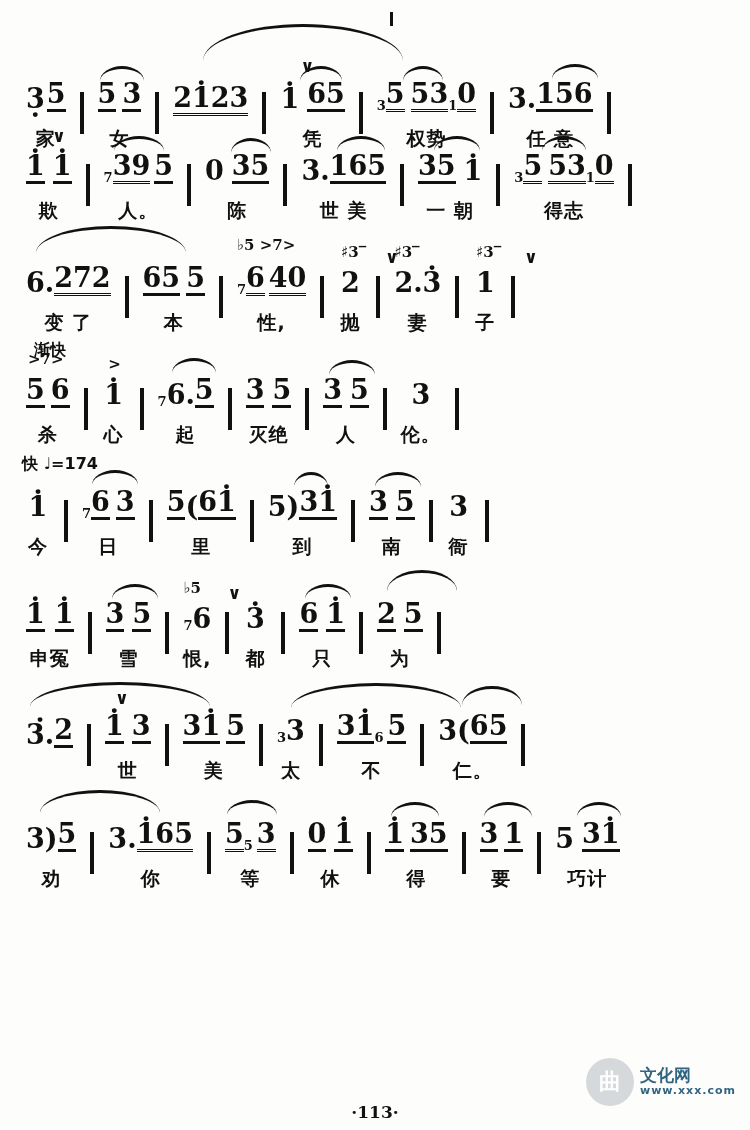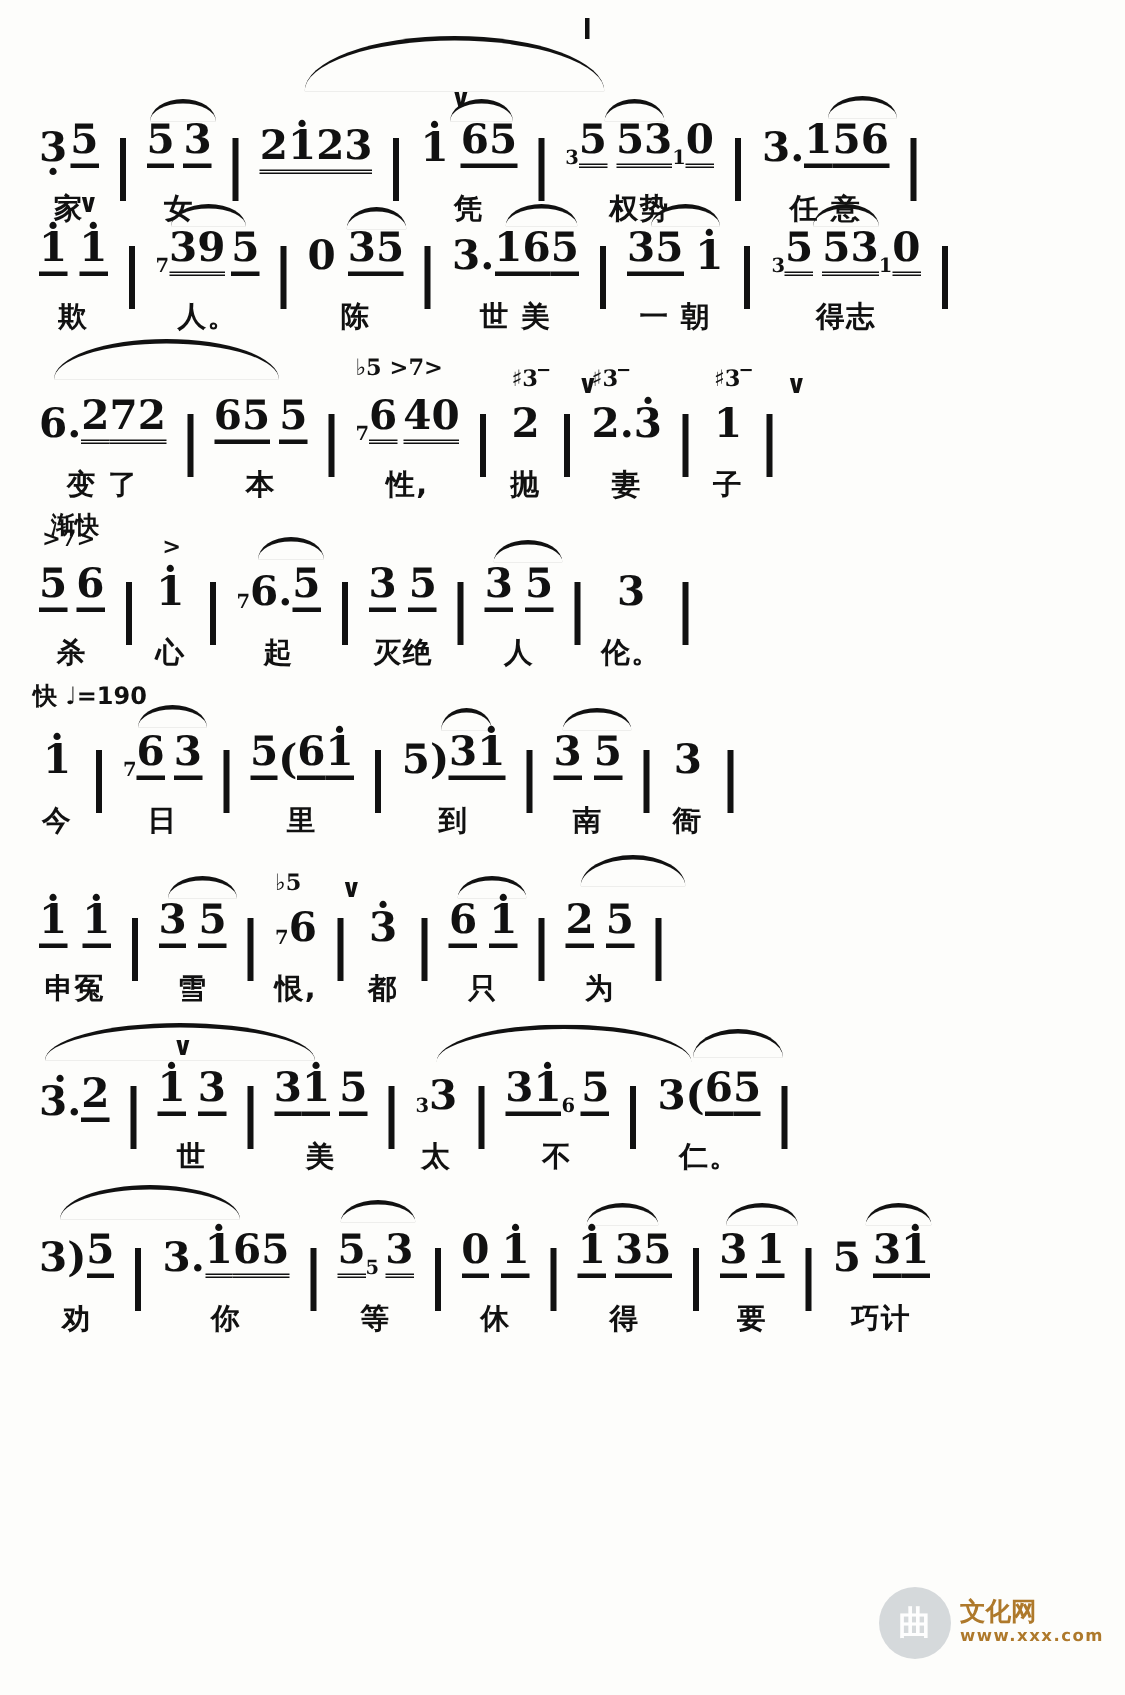--- a/index.html
+++ b/index.html
@@ -158,21 +158,21 @@
     display: flex;
     align-items: center;
     justify-content: center;
     font-size: 22px;
     font-weight: 700;
     margin-right: 6px;
   }
   .wm-text {
     display: flex;
     flex-direction: column;
-    color: #a16207;
+    color: #0c4a6e;
     font-size: 17px;
     font-weight: 700;
     line-height: 1.15;
   }
   .wm-sub { font-size: 11px; letter-spacing: 1px; }
   .top-tick {
     position: absolute;
     top: 12px;
     left: 390px;
     width: 3px;
@@ -470,21 +470,21 @@
         <div class="notes">
           <span>3</span>
         </div>
         <div class="lyric">伦。</div>
       </div>
     </div>
     <div class="barline"></div>
   </div>
 
   <div class="system">
-    <div class="tempo-mark" style="left:22px;top:6px;">快 ♩=190</div>
+    <div class="tempo-mark" style="left:22px;top:6px;">快 ♩=174</div>
     <div class="measure">
       <div class="cell">
         <div class="notes">
           <span class="dotup">1</span>
         </div>
         <div class="lyric">今</div>
       </div>
     </div>
     <div class="barline"></div>
     <div class="measure">
@@ -766,14 +766,15 @@
   </div>
 
   <div class="watermark">
     <div class="wm-circle">曲</div>
     <div class="wm-text">
       <span>文化网</span>
       <span class="wm-sub">www.xxx.com</span>
     </div>
   </div>
 
+  <div class="page-number">·113·</div>
 
 </div>
 
 </body></html>

